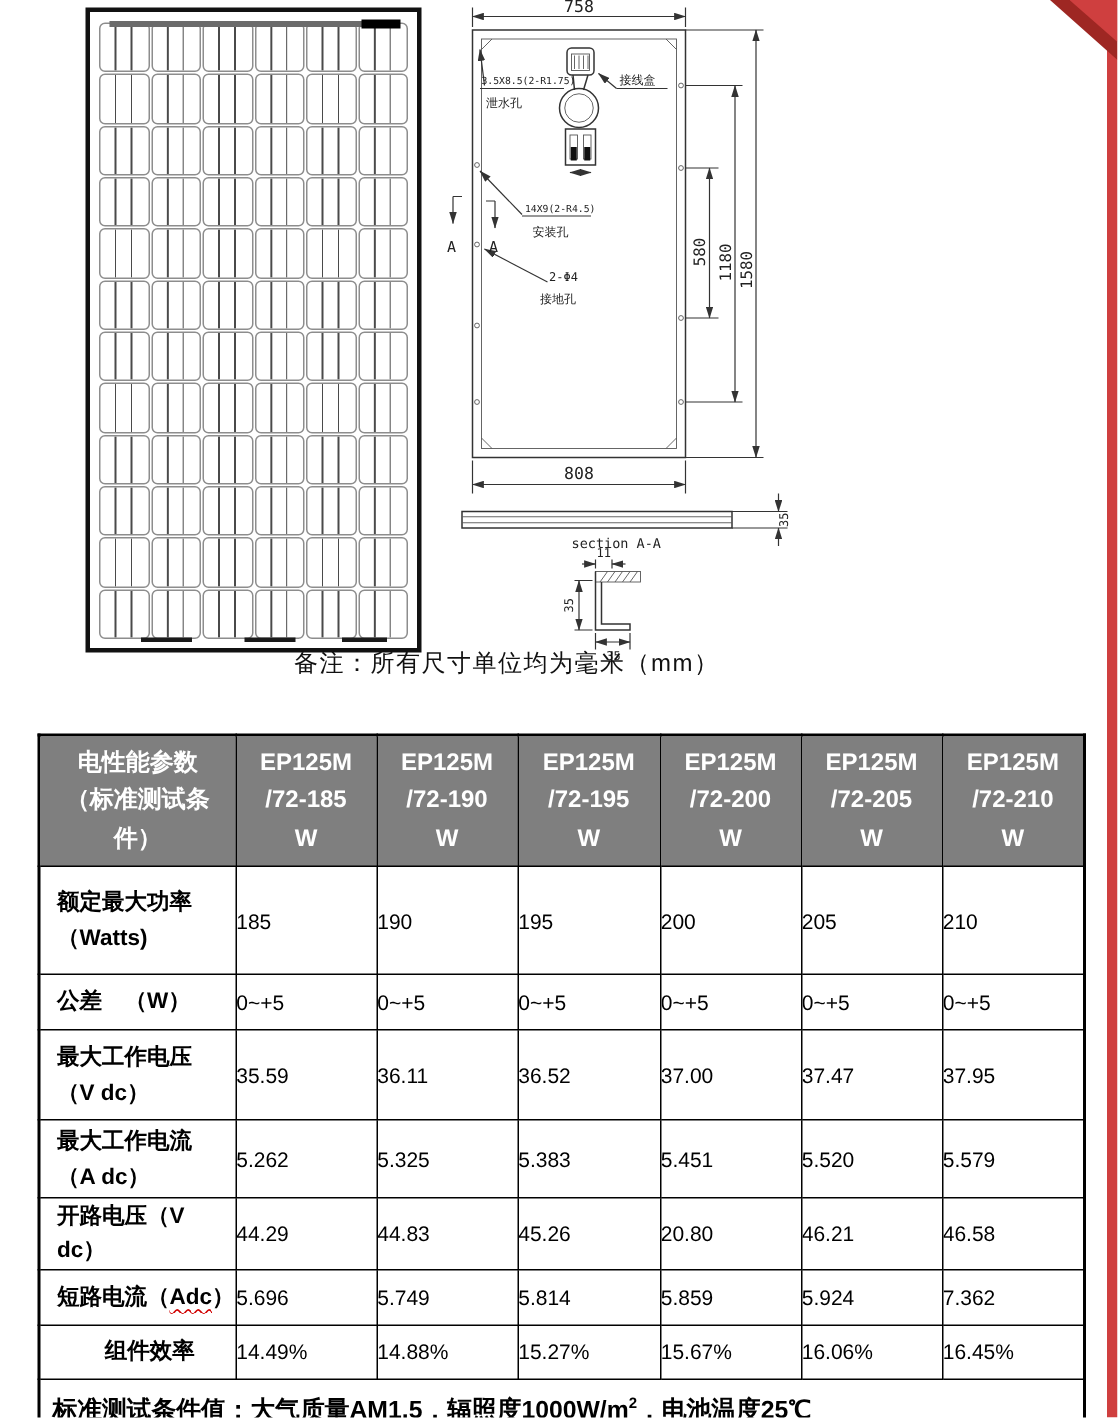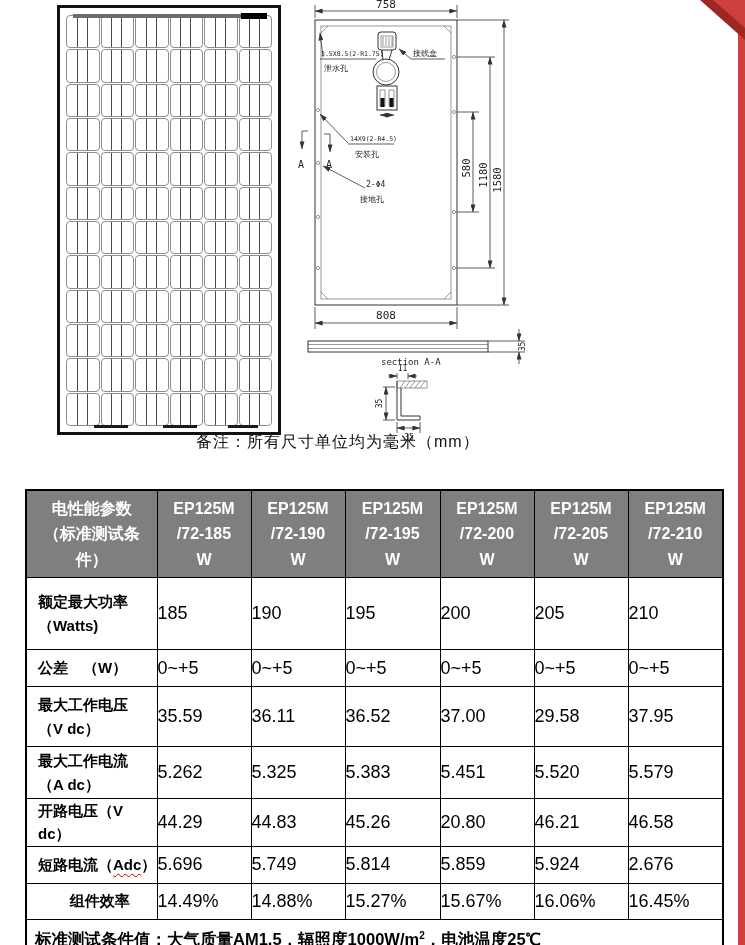--- a/index.html
+++ b/index.html
@@ -44,21 +44,21 @@
   
   .spec-table{position:absolute;left:25px;top:489px;width:697px;border-collapse:collapse;
     table-layout:fixed;border:2px solid #000;}
   .spec-table th,.spec-table td{border:1px solid #000;vertical-align:middle;
     padding:0;overflow:hidden;}
   .spec-table thead th{background:var(--hdr-gray,#7f7f7f);color:#fff;font-weight:bold;
     font-size:16px;line-height:1.6;white-space:pre-line;height:86px;}
   .spec-table td.label{text-align:left;padding-left:11px;font-weight:bold;font-size:15px;
     white-space:pre-line;line-height:1.55;}
   .spec-table td.label.center{text-align:center;padding-left:16px;}
-  .spec-table td.value{font-size:18px;margin-left:40px;}
+  .spec-table td.value{font-size:14px;margin-left:40px;}
   .squiggle{text-decoration:underline;text-decoration-style:wavy;text-decoration-color:#d00000;
     text-decoration-thickness:1px;text-underline-offset:3px;}
   .spec-table tfoot td{text-align:left;padding:5px 8px;font-weight:bold;font-size:16.5px;height:30px;}
   .spec-table tfoot sup{font-size:10px;}
 </style>
 </head>
 <body>
 
 <div class="page">
 
@@ -311,21 +311,21 @@
           <td class="value">0~+5</td>
           <td class="value">0~+5</td>
         </tr>
         <tr style="height: 60px;">
           <td class="label">最大工作电压
 （V dc）</td>
           <td class="value">35.59</td>
           <td class="value">36.11</td>
           <td class="value">36.52</td>
           <td class="value">37.00</td>
-          <td class="value">29.58</td>
+          <td class="value">37.47</td>
           <td class="value">37.95</td>
         </tr>
         <tr style="height: 52px;">
           <td class="label">最大工作电流
 （A dc）</td>
           <td class="value">5.262</td>
           <td class="value">5.325</td>
           <td class="value">5.383</td>
           <td class="value">5.451</td>
           <td class="value">5.520</td>
@@ -340,21 +340,21 @@
           <td class="value">46.21</td>
           <td class="value">46.58</td>
         </tr>
         <tr style="height: 37px;">
           <td class="label"><span>短路电流（</span><span class="squiggle">Adc</span><span>）</span></td>
           <td class="value">5.696</td>
           <td class="value">5.749</td>
           <td class="value">5.814</td>
           <td class="value">5.859</td>
           <td class="value">5.924</td>
-          <td class="value">2.676</td>
+          <td class="value">7.362</td>
         </tr>
         <tr style="height: 36px;">
           <td class="label center">组件效率</td>
           <td class="value">14.49%</td>
           <td class="value">14.88%</td>
           <td class="value">15.27%</td>
           <td class="value">15.67%</td>
           <td class="value">16.06%</td>
           <td class="value">16.45%</td>
         </tr>

